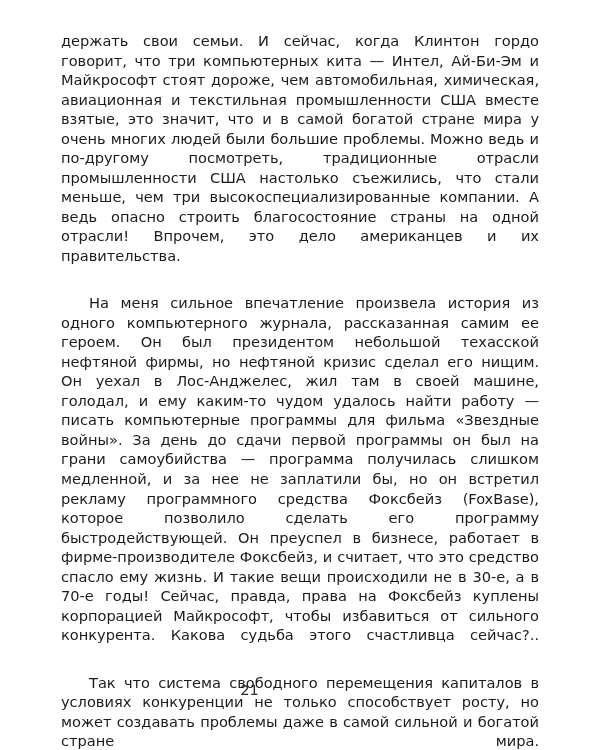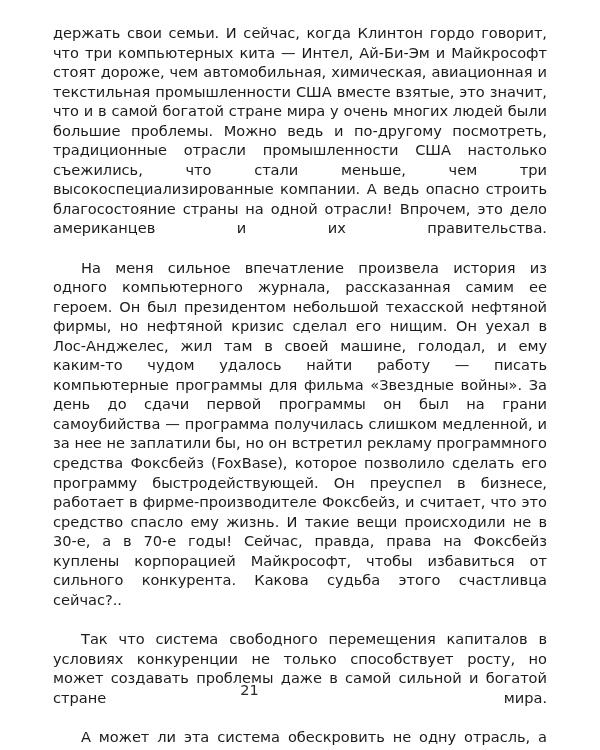--- a/index.html
+++ b/index.html
@@ -26,21 +26,21 @@
   }
 
   #text-column {
     position: absolute;
     left: 53px;
     top: 23px;
     width: 494px;
   }
 
   .para {
-    margin: 0;
+    margin: 8px;
     padding: 0;
     font-size: 14.6px;
     line-height: 19.55px;
     color: #1b1b1b;
     text-align: justify;
     text-justify: inter-word;
     text-indent: 28px;
     -webkit-font-smoothing: antialiased;
     letter-spacing: -0.02px;
     word-spacing: 0.1px;

